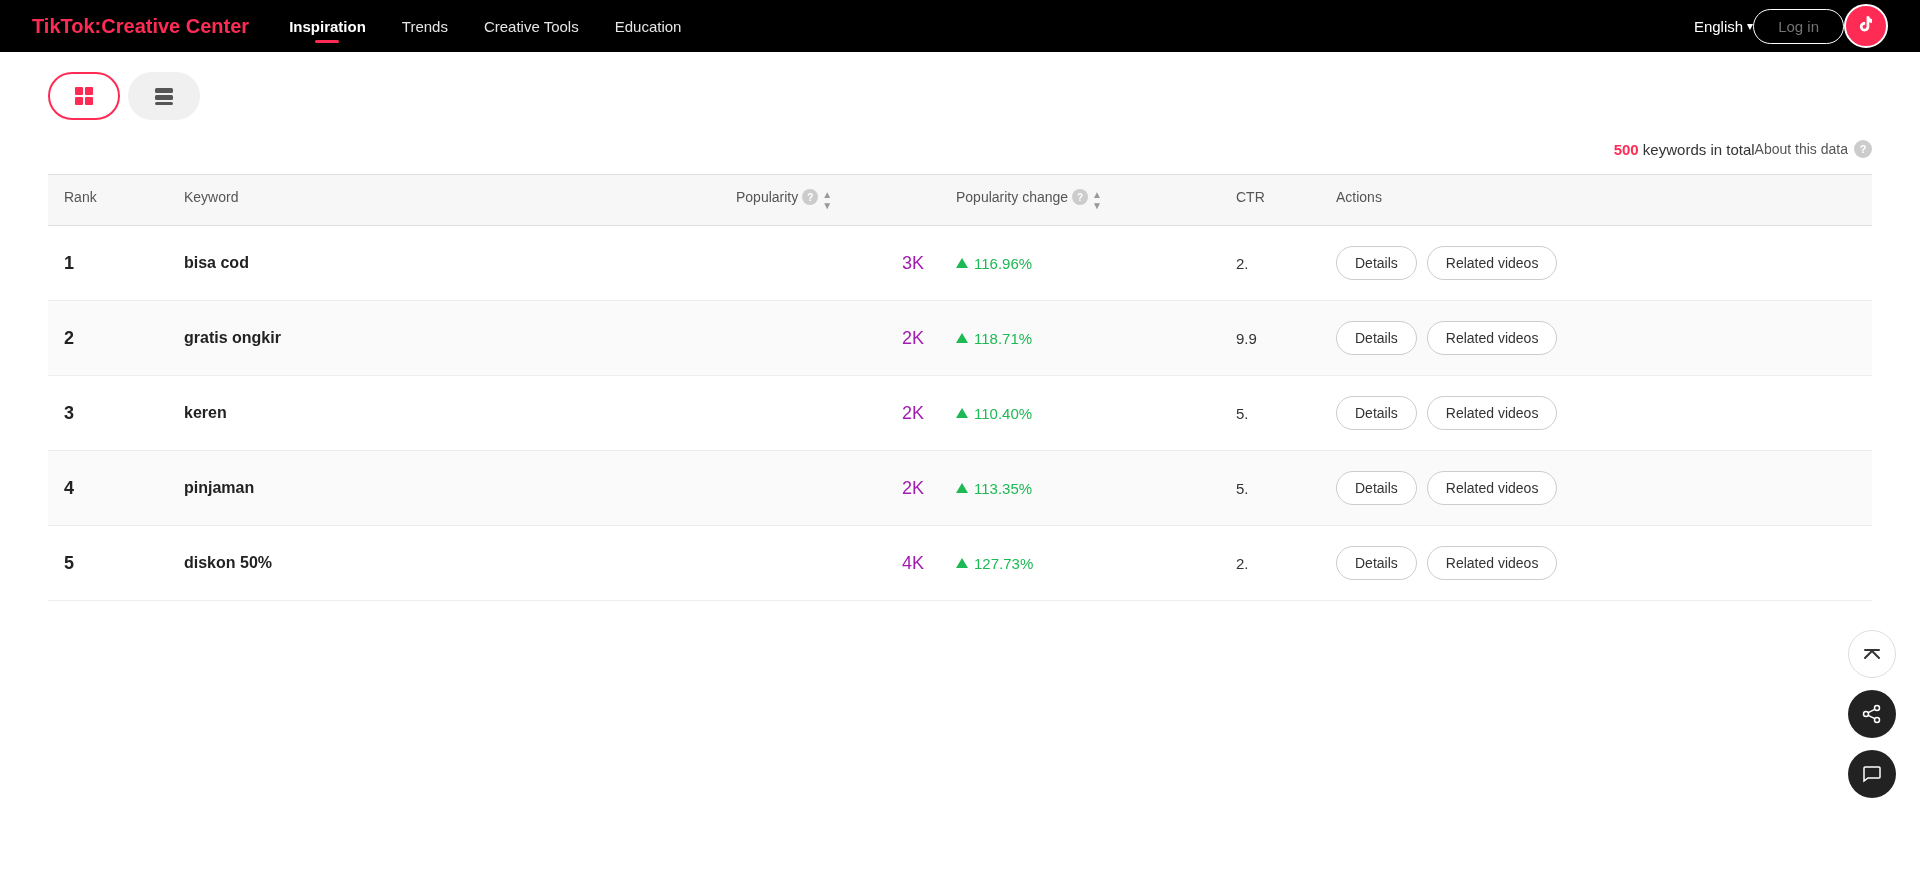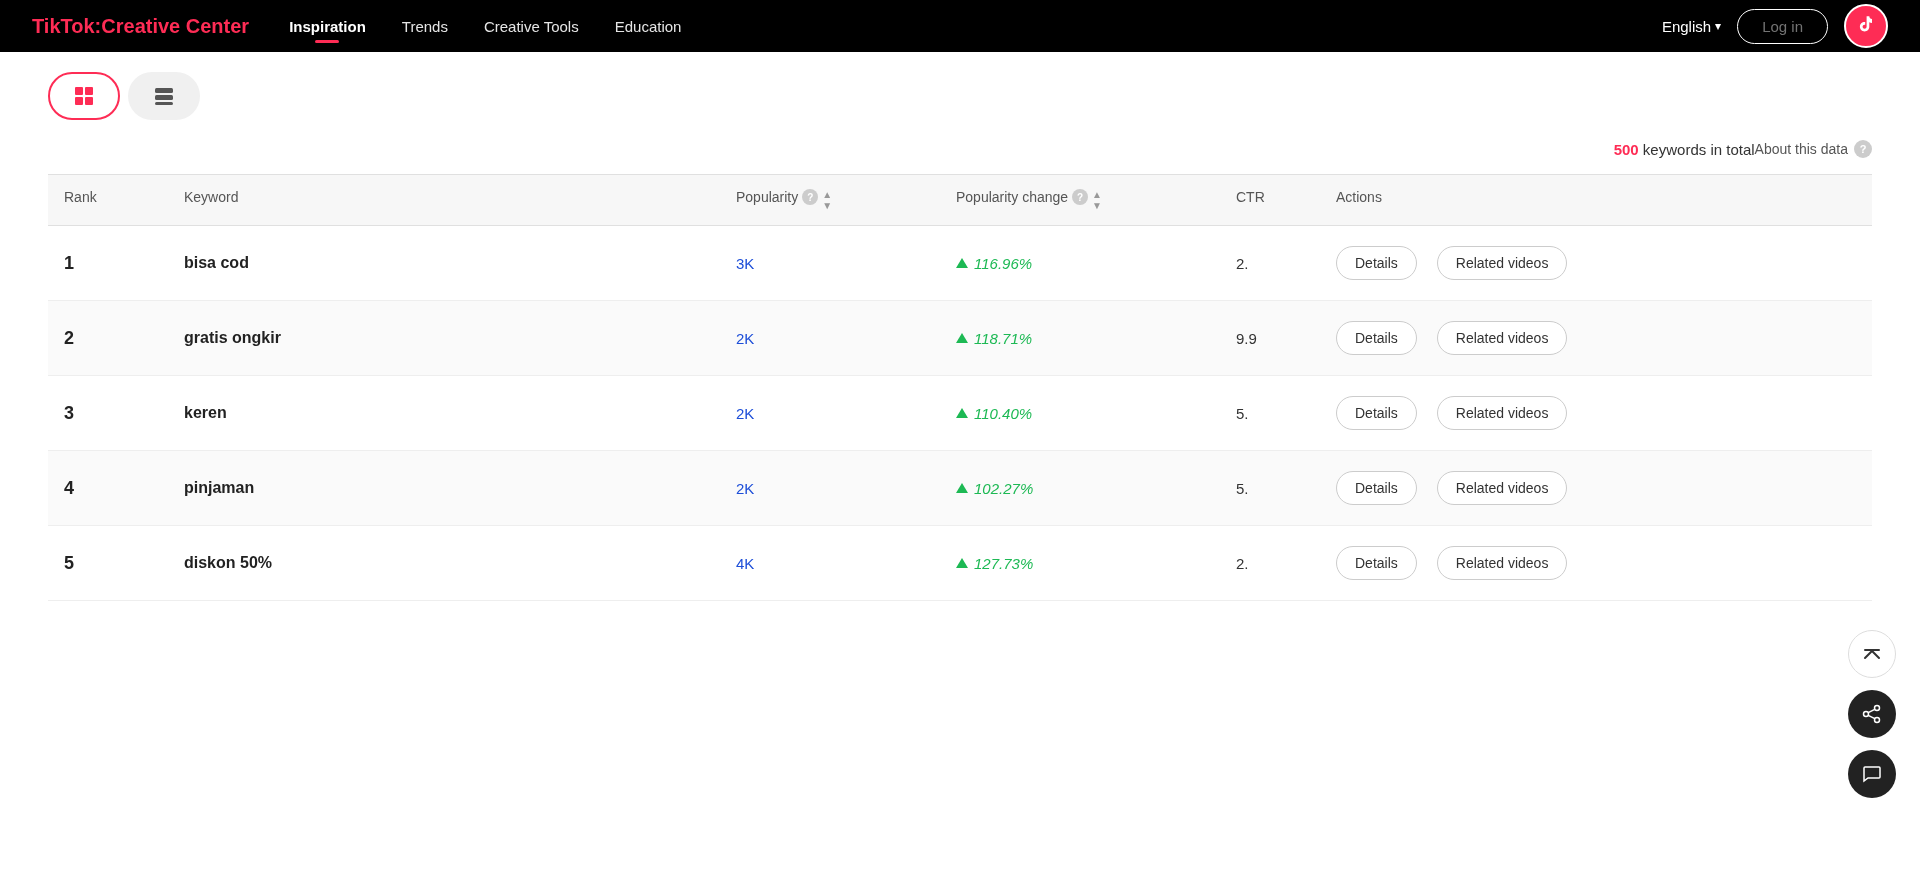--- a/index.html
+++ b/index.html
@@ -45,21 +45,20 @@
       left: 50%;
       transform: translateX(-50%);
       width: 24px;
       height: 3px;
       background: #fe2c55;
       border-radius: 2px;
     }
     .header-right {
       display: flex;
       align-items: center;
-      gap: 16px;
       margin-left: auto;
     }
     .lang-btn {
       color: #fff;
       font-size: 15px;
       background: none;
       border: none;
       cursor: pointer;
       display: flex;
       align-items: center;
@@ -207,46 +206,46 @@
     }
     .td.rank {
       font-weight: 700;
       font-size: 18px;
     }
     .td.keyword {
       font-weight: 700;
       font-size: 16px;
     }
     .td.popularity {
-      color: #1d4ed8;
-      font-size: 15px;
+      color: #a21caf;
+      font-size: 18px;
+      text-align: right;
     }
     .td.pop-change {
       color: #1db954;
       font-size: 15px;
       font-weight: 500;
       display: flex;
       align-items: center;
       gap: 6px;
-      font-style: italic;
     }
     .triangle-up {
       width: 0;
       height: 0;
       border-left: 6px solid transparent;
       border-right: 6px solid transparent;
       border-bottom: 10px solid #1db954;
       display: inline-block;
     }
     .td.ctr {
       color: #333;
     }
     .td.actions {
       display: flex;
-      gap: 20px;
+      gap: 10px;
       align-items: center;
     }
     .action-btn {
       border: 1.5px solid #ccc;
       background: #fff;
       border-radius: 50px;
       padding: 8px 18px;
       font-size: 14px;
       color: #333;
       cursor: pointer;
@@ -409,21 +408,21 @@
       <button class="action-btn">Details</button>
       <button class="action-btn">Related videos</button>
     </div>
   </div>
       <div class="table-row">
     <div class="td rank">4</div>
     <div class="td keyword">pinjaman</div>
     <div class="td popularity">2K</div>
     <div class="td pop-change">
       <span class="triangle-up"></span>
-      <span>102.27%</span>
+      <span>113.35%</span>
     </div>
     <div class="td ctr">5.</div>
     <div class="td actions">
       <button class="action-btn">Details</button>
       <button class="action-btn">Related videos</button>
     </div>
   </div>
       <div class="table-row">
     <div class="td rank">5</div>
     <div class="td keyword">diskon 50%</div>

